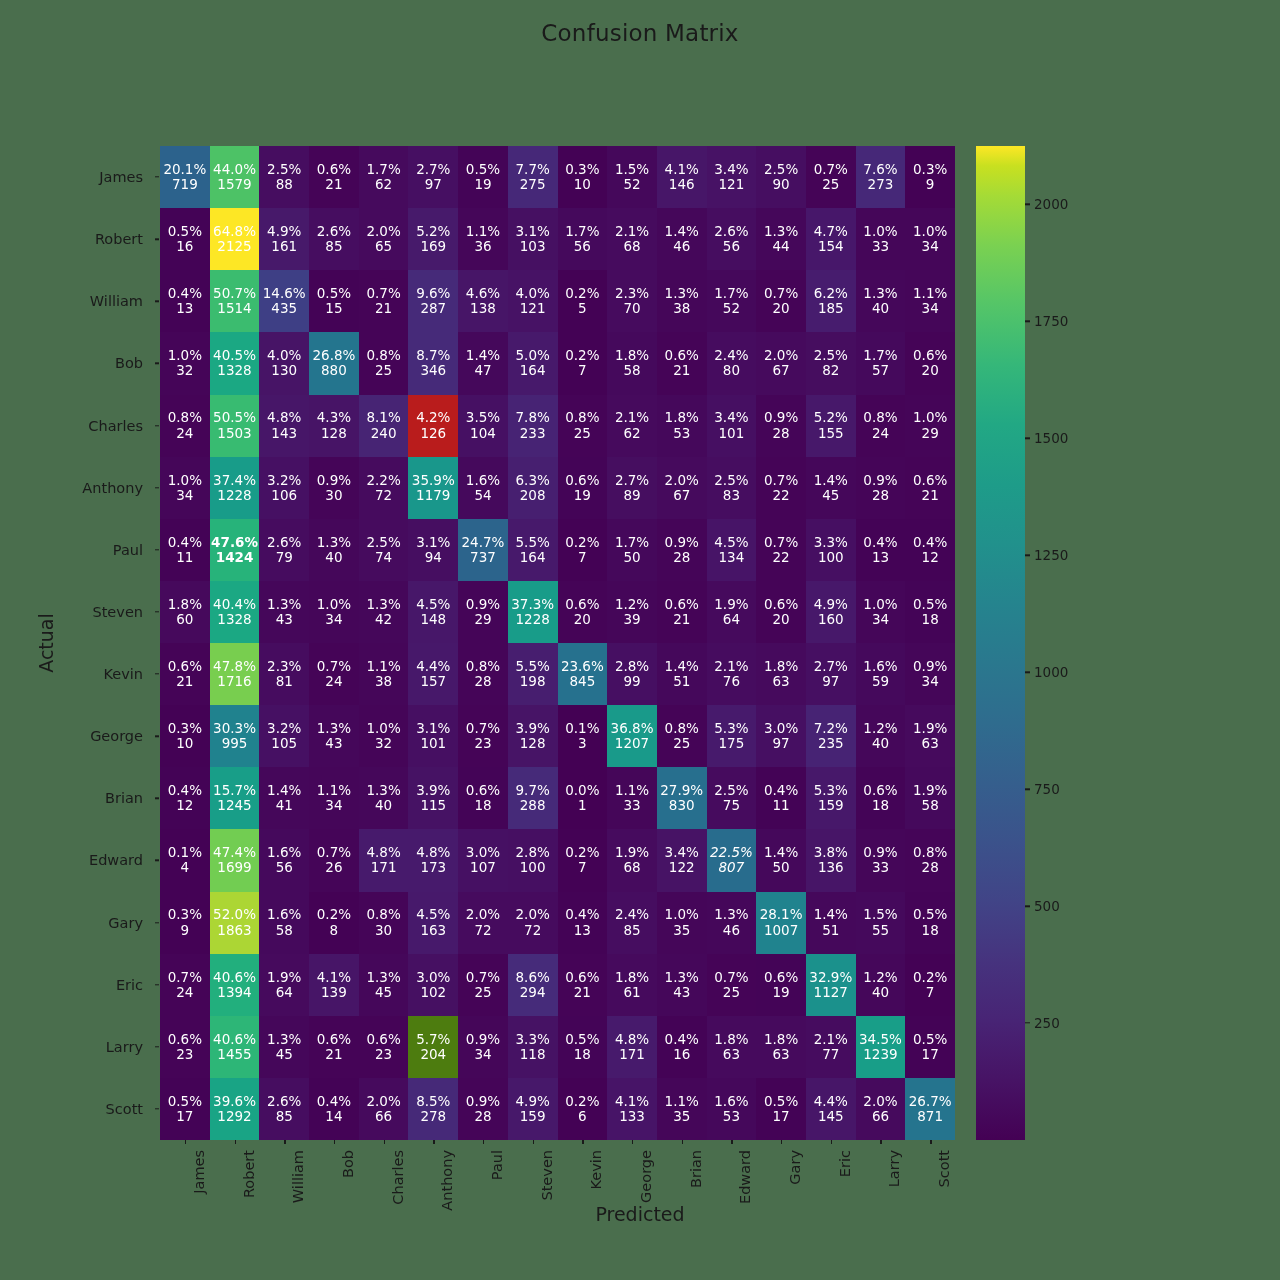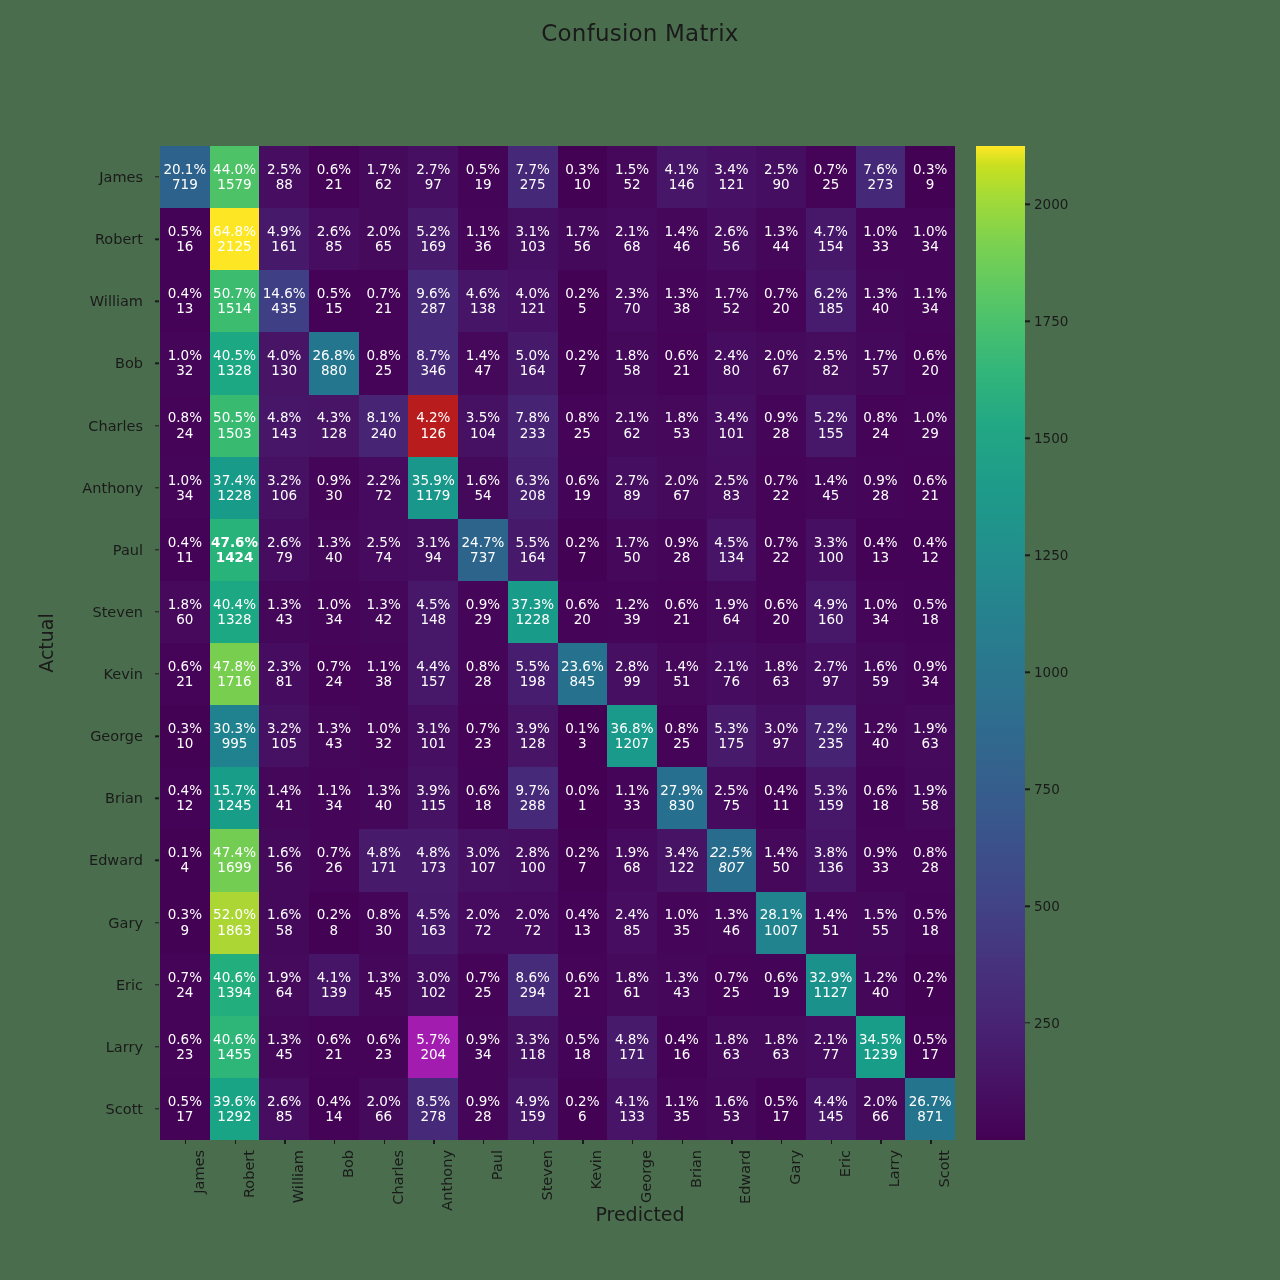--- a/index.html
+++ b/index.html
@@ -1162,21 +1162,21 @@
               <span class="cell-cnt">45</span>
             </td>
             <td style="background-color: rgb(69, 4, 87);">
               <span class="cell-pct">0.6%</span>
               <span class="cell-cnt">21</span>
             </td>
             <td style="background-color: rgb(69, 4, 87);">
               <span class="cell-pct">0.6%</span>
               <span class="cell-cnt">23</span>
             </td>
-            <td style="background-color: #a21caf; margin-top: 44px;">
+            <td style="background-color: #4d7c0f; margin-top: 44px;">
               <span class="cell-pct">5.7%</span>
               <span class="cell-cnt">204</span>
             </td>
             <td style="background-color: rgb(69, 6, 89);">
               <span class="cell-pct">0.9%</span>
               <span class="cell-cnt">34</span>
             </td>
             <td style="background-color: rgb(70, 18, 100);">
               <span class="cell-pct">3.3%</span>
               <span class="cell-cnt">118</span>

